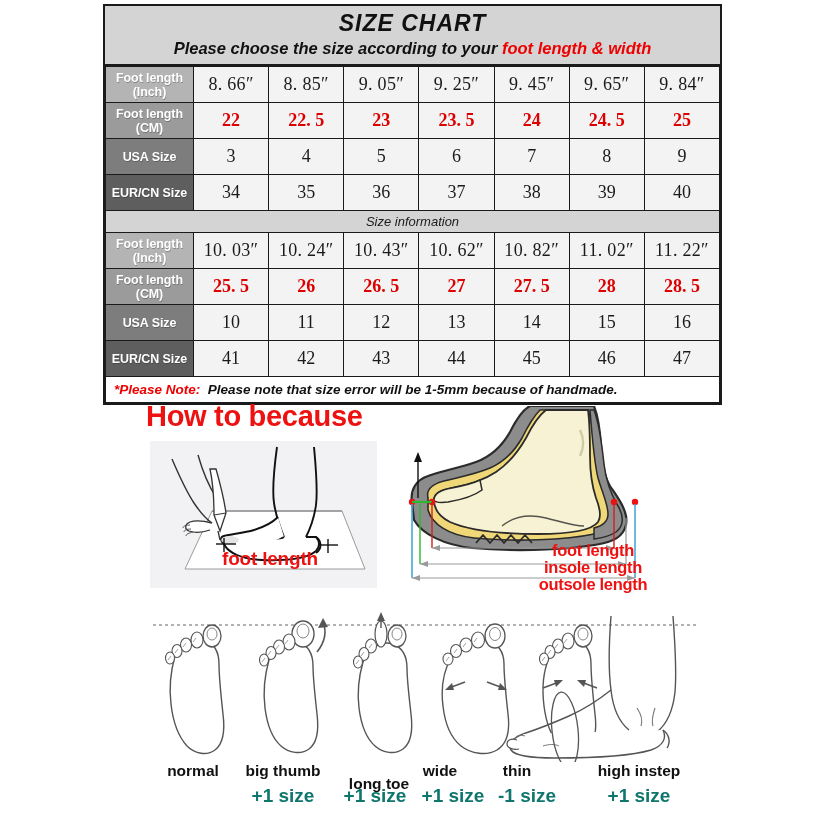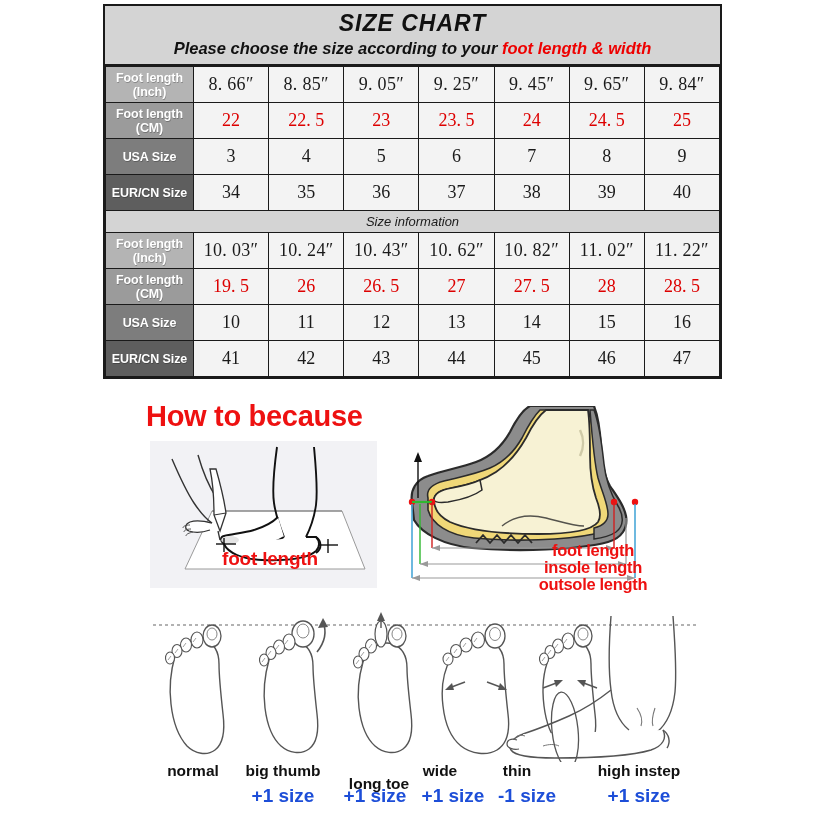--- a/index.html
+++ b/index.html
@@ -78,21 +78,21 @@
   td.sh4 { background: #5e5e5e; }
 
   td.val {
     background: #f3f3f3;
     font-family: "Liberation Serif", serif;
     font-size: 18px;
     color: #1a1a1a;
   }
   td.val.red {
     color: #dd0000;
-    font-weight: normal;
+    font-weight: bold;
     text-align: center;
   }
   td.val.inch {
     letter-spacing: 0.3px;
   }
   tr.sep-row td {
     background: #d4d4d4;
     height: 22px;
     font-size: 13px;
     font-style: italic;
@@ -186,21 +186,21 @@
     font-size: 15.5px;
     font-weight: bold;
     color: #111111;
     white-space: nowrap;
   }
   .ft-adj {
     position: absolute;
     text-align: center;
     font-size: 19px;
     font-weight: bold;
-    color: #1d4ed8;
+    color: #0f766e;
     white-space: nowrap;
   }
 </style>
 </head>
 <body>
 
 <div id="size-chart-table">
 
   <div class="chart-title-band">
     <div class="chart-title">SIZE  CHART</div>
@@ -272,21 +272,21 @@
       <td class="val inch">10. 62″</td>
       <td class="val inch">10. 82″</td>
       <td class="val inch">11. 02″</td>
       <td class="val inch">11. 22″</td>
     </tr>
     <tr>
       <td class="rowhdr sh2">
         <span>Foot length</span><br>
         <span>(CM)</span>
       </td>
-      <td class="val red">19. 5</td>
+      <td class="val red">25. 5</td>
       <td class="val red">26</td>
       <td class="val red">26. 5</td>
       <td class="val red">27</td>
       <td class="val red">27. 5</td>
       <td class="val red">28</td>
       <td class="val red">28. 5</td>
     </tr>
     <tr>
       <td class="rowhdr sh3">USA Size</td>
       <td class="val">10</td>
@@ -301,20 +301,23 @@
       <td class="rowhdr sh4">EUR/CN Size</td>
       <td class="val">41</td>
       <td class="val">42</td>
       <td class="val">43</td>
       <td class="val">44</td>
       <td class="val">45</td>
       <td class="val">46</td>
       <td class="val">47</td>
     </tr>
 
+    <tr class="note-row">
+      <td colspan="8"><span class="note-label">*Please Note:</span>&nbsp; <span>Please note that size error will be 1-5mm because of handmade.</span></td>
+    </tr>
   </tbody>
     </table>
 </div>
 
 <div id="how-to-measure-heading">How to because</div>
 
 <div id="measure-left-panel">
   <svg width="227" height="147" viewBox="0 0 227 147">
 
     <polygon points="35,128 62,70 192,70 215,128" fill="#ffffff" stroke="#9a9a9a" stroke-width="1"></polygon>

